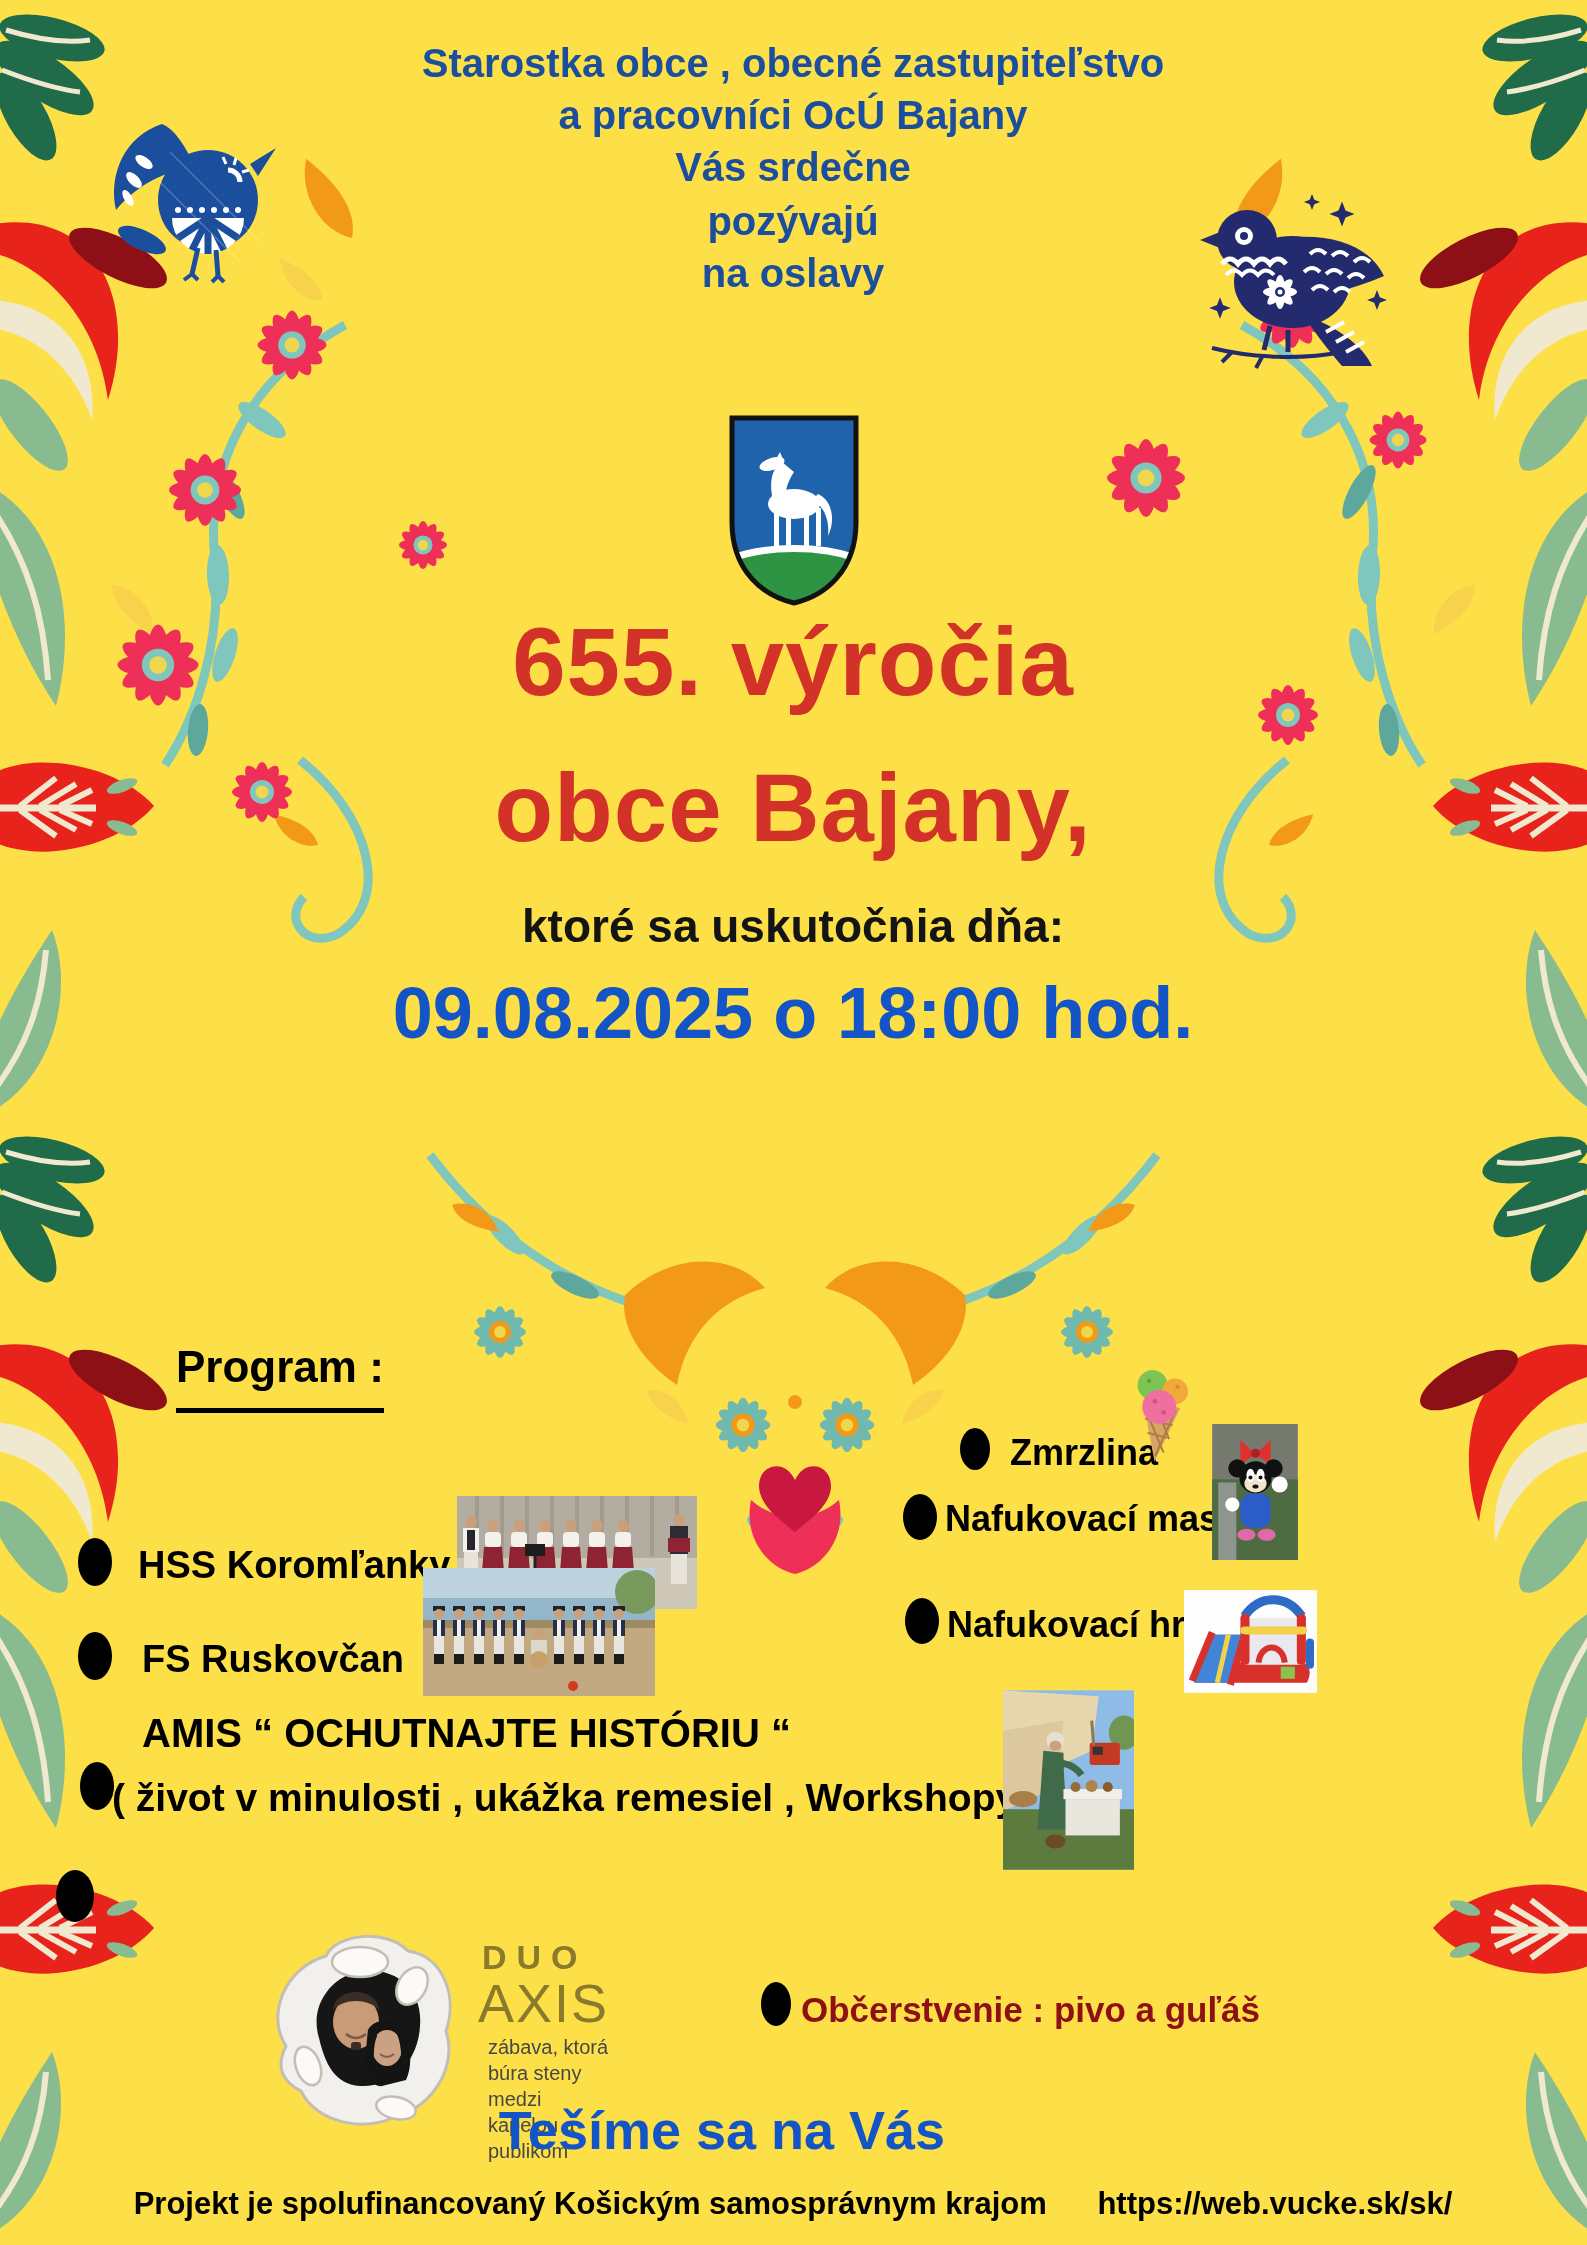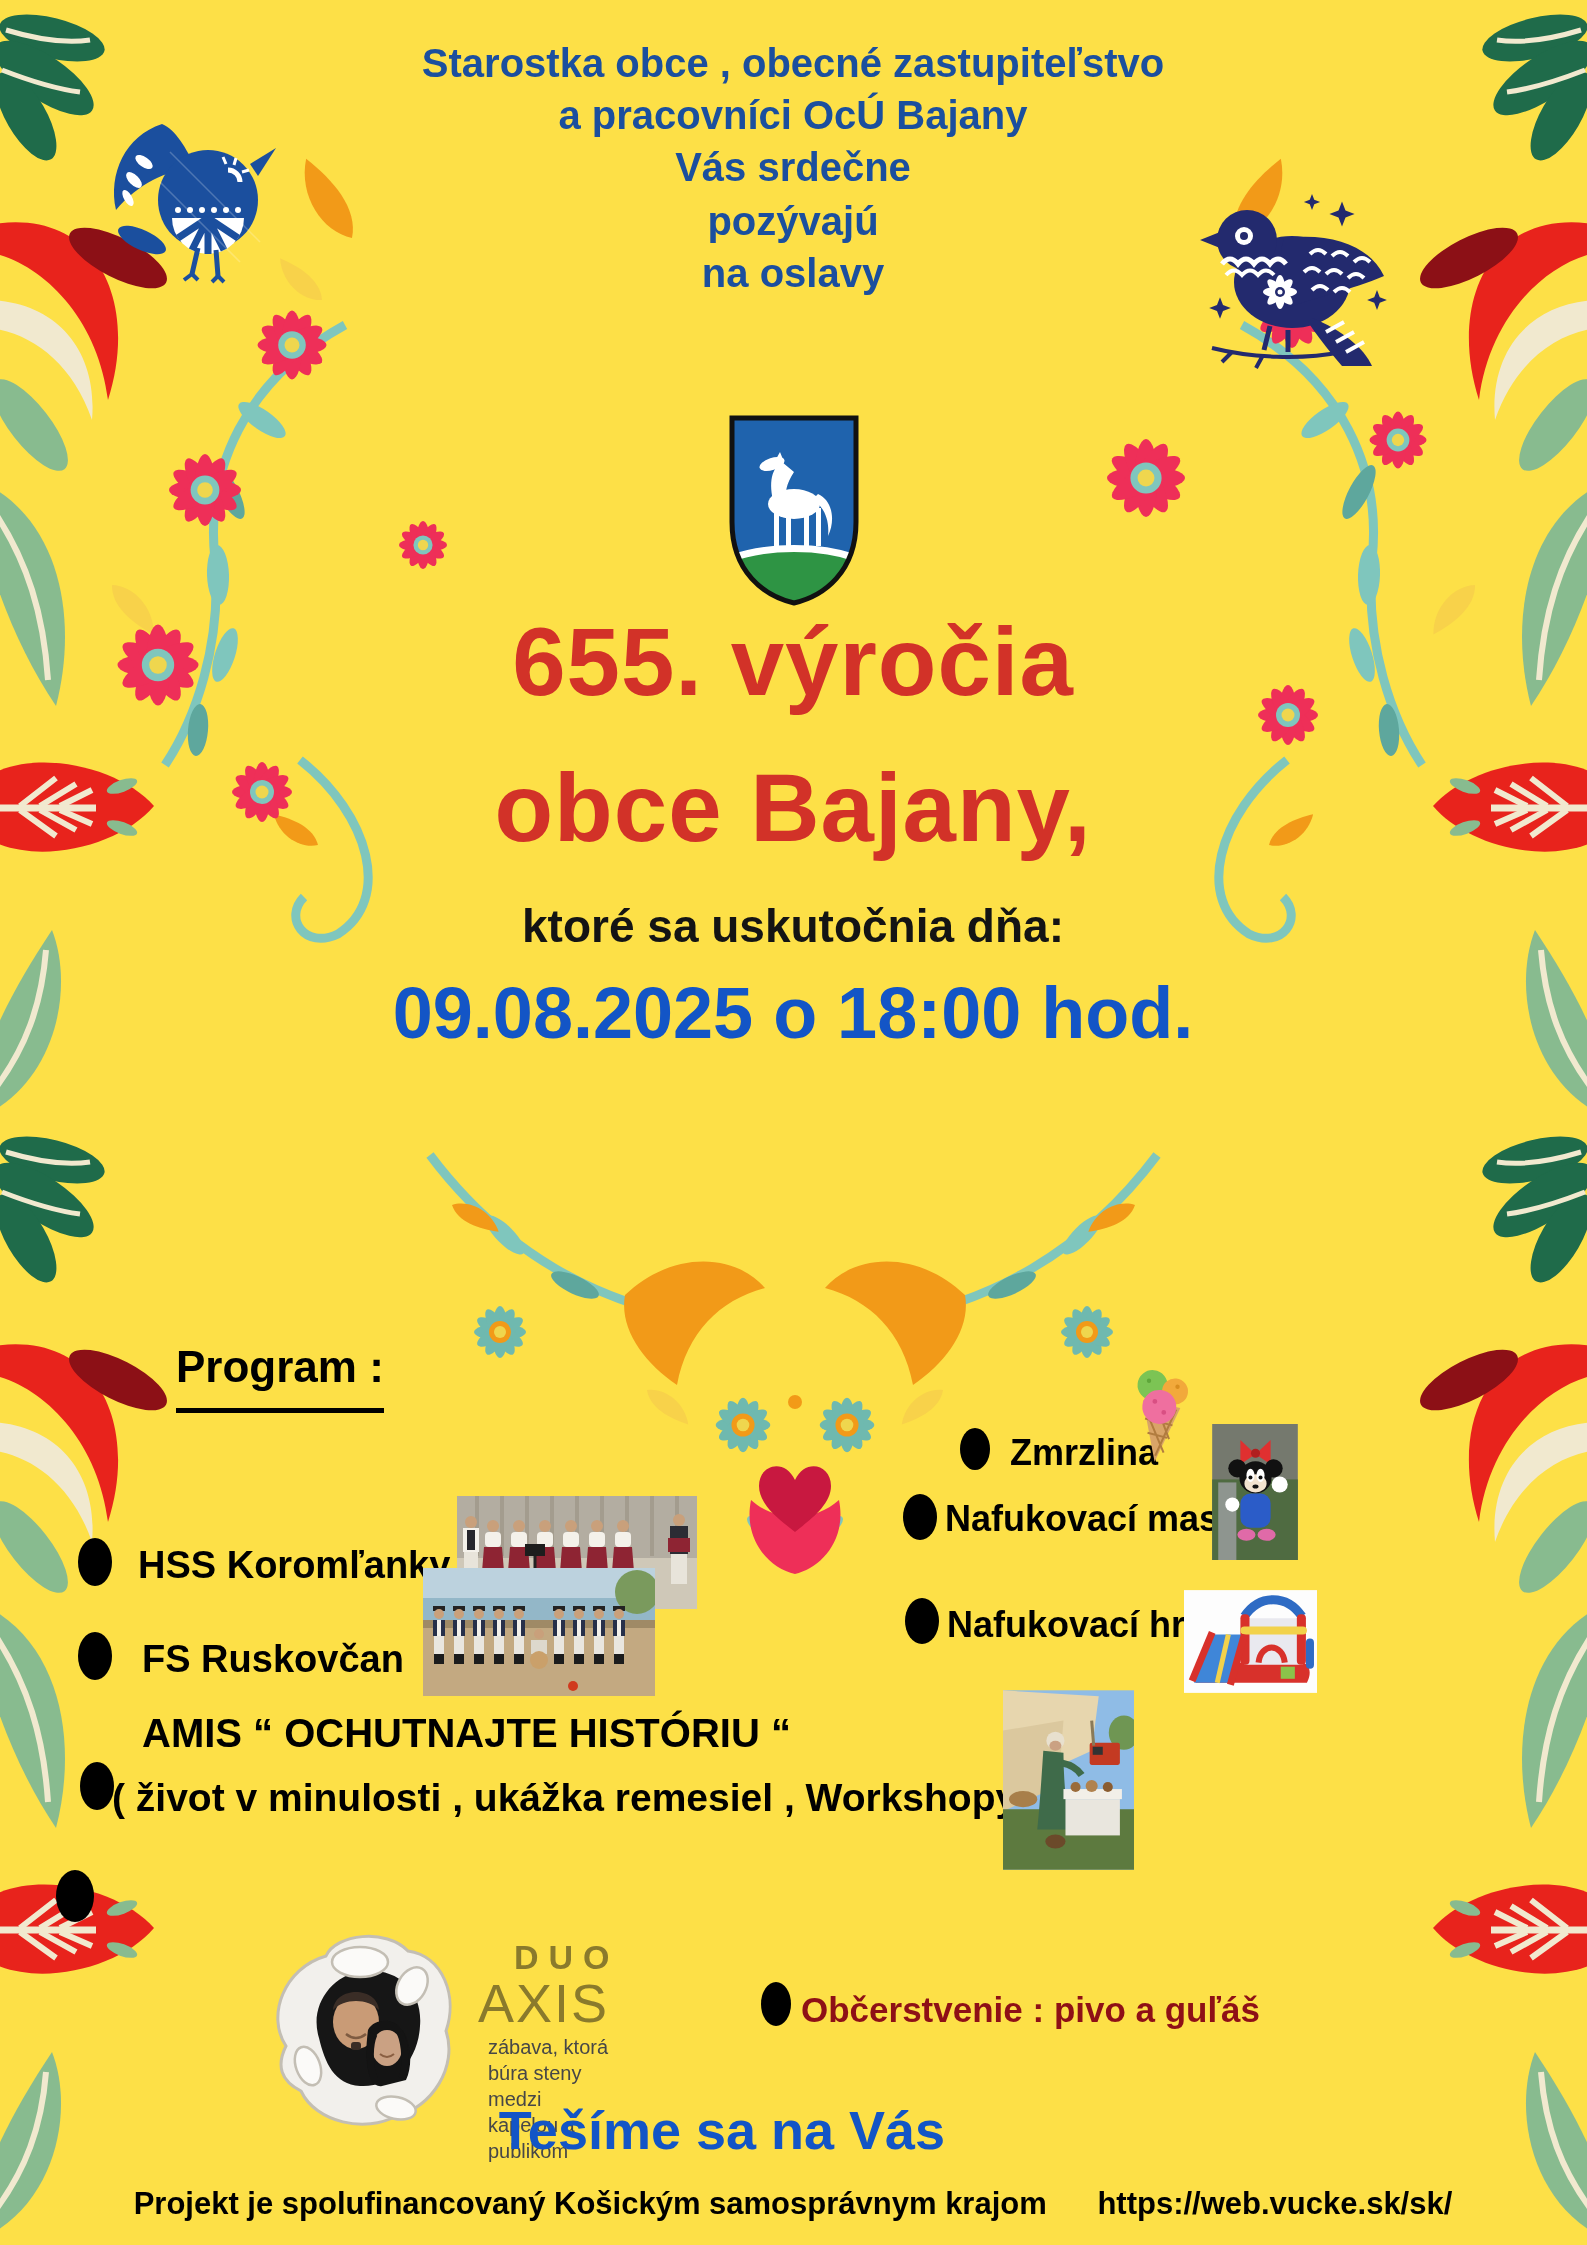--- a/index.html
+++ b/index.html
@@ -8,21 +8,21 @@
   .abs{position:absolute;}
   .t{position:absolute;font-weight:bold;white-space:nowrap;line-height:1.05;}
   .center{left:793px;transform:translateX(-50%);}
   .hdr{color:#1b4f9e;font-size:40px;}
   .title-red{color:#d23228;font-size:96px;letter-spacing:1px;}
   .when{color:#141414;font-size:46px;}
   .date{color:#1355c6;font-size:72px;}
   .prog-h{color:#000;font-size:44px;border-bottom:5px solid #000;padding-bottom:18px;}
   .item{color:#000;font-size:38px;}
   .bullet{position:absolute;background:#000;border-radius:50%;}
-  .duo-name{color:#8a7a2c;letter-spacing:10px;font-size:34px;font-weight:bold;position:absolute;margin-left:32px;}
+  .duo-name{color:#8a7a2c;letter-spacing:10px;font-size:34px;font-weight:bold;position:absolute;}
   .duo-name2{color:#8a7a2c;font-size:54px;font-weight:normal;letter-spacing:2px;position:absolute;}
   .duo-tag{position:absolute;color:#474747;font-size:20px;line-height:26px;font-weight:normal;}
   .obc{color:#8e1016;font-size:35px;}
   .closing{color:#1355c6;font-size:54px;}
   .footer{color:#000;font-size:31px;}
   .photo{position:absolute;display:block;}
   svg{display:block;}
 </style>
 </head>
 <body>

